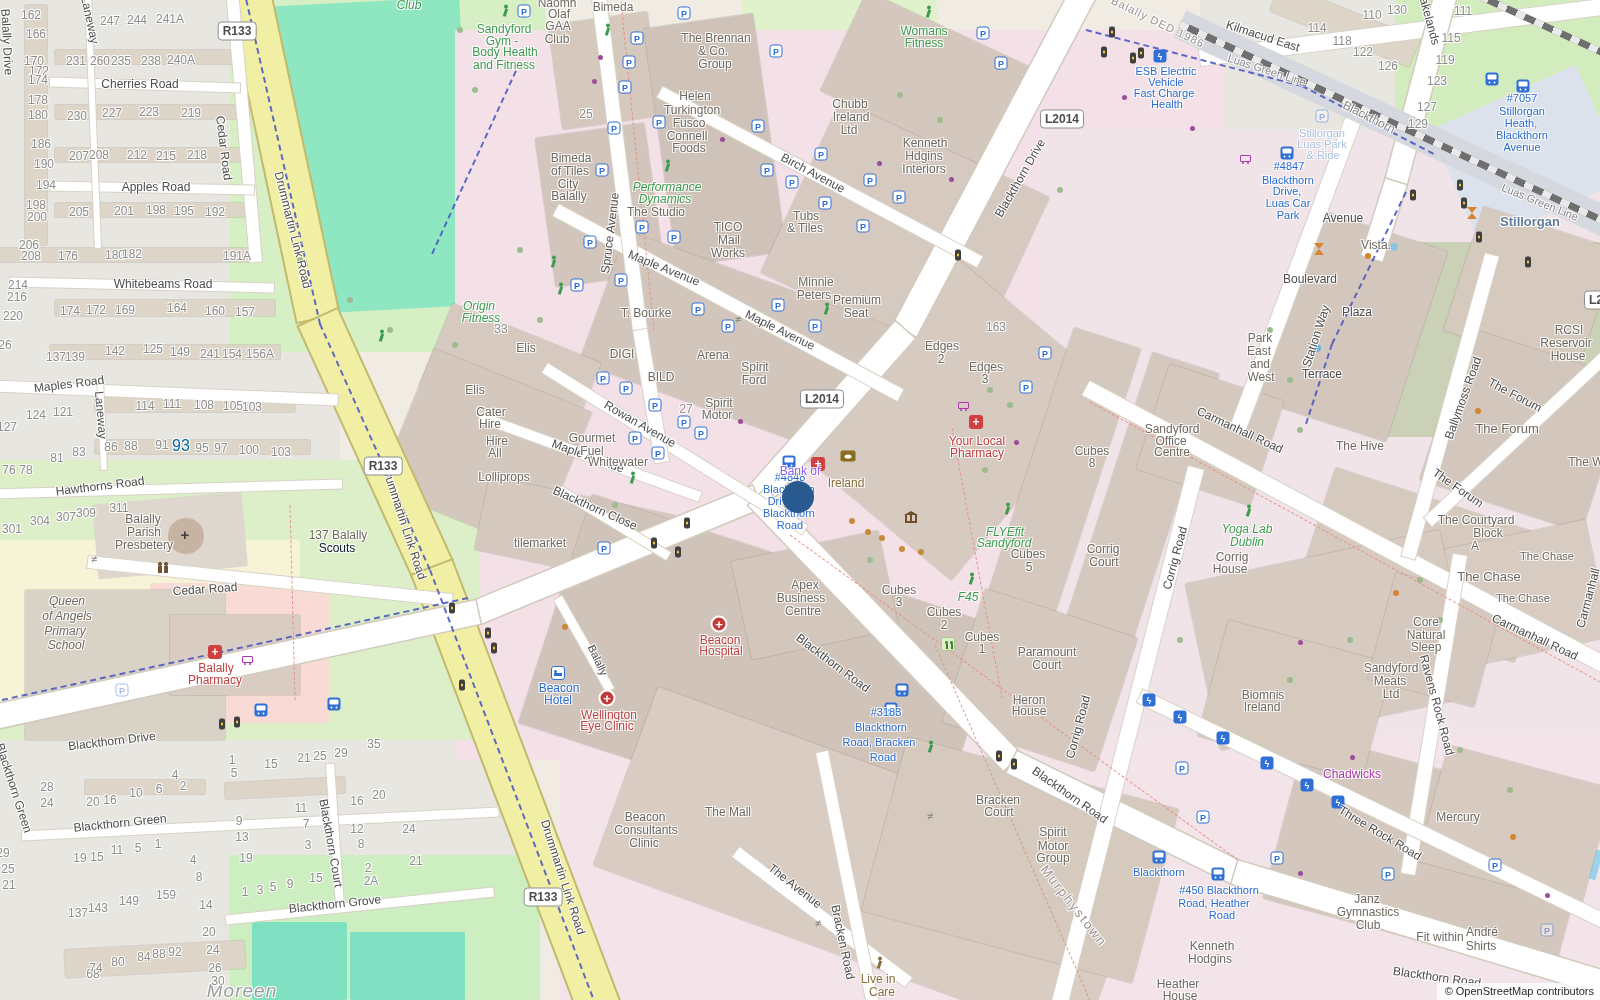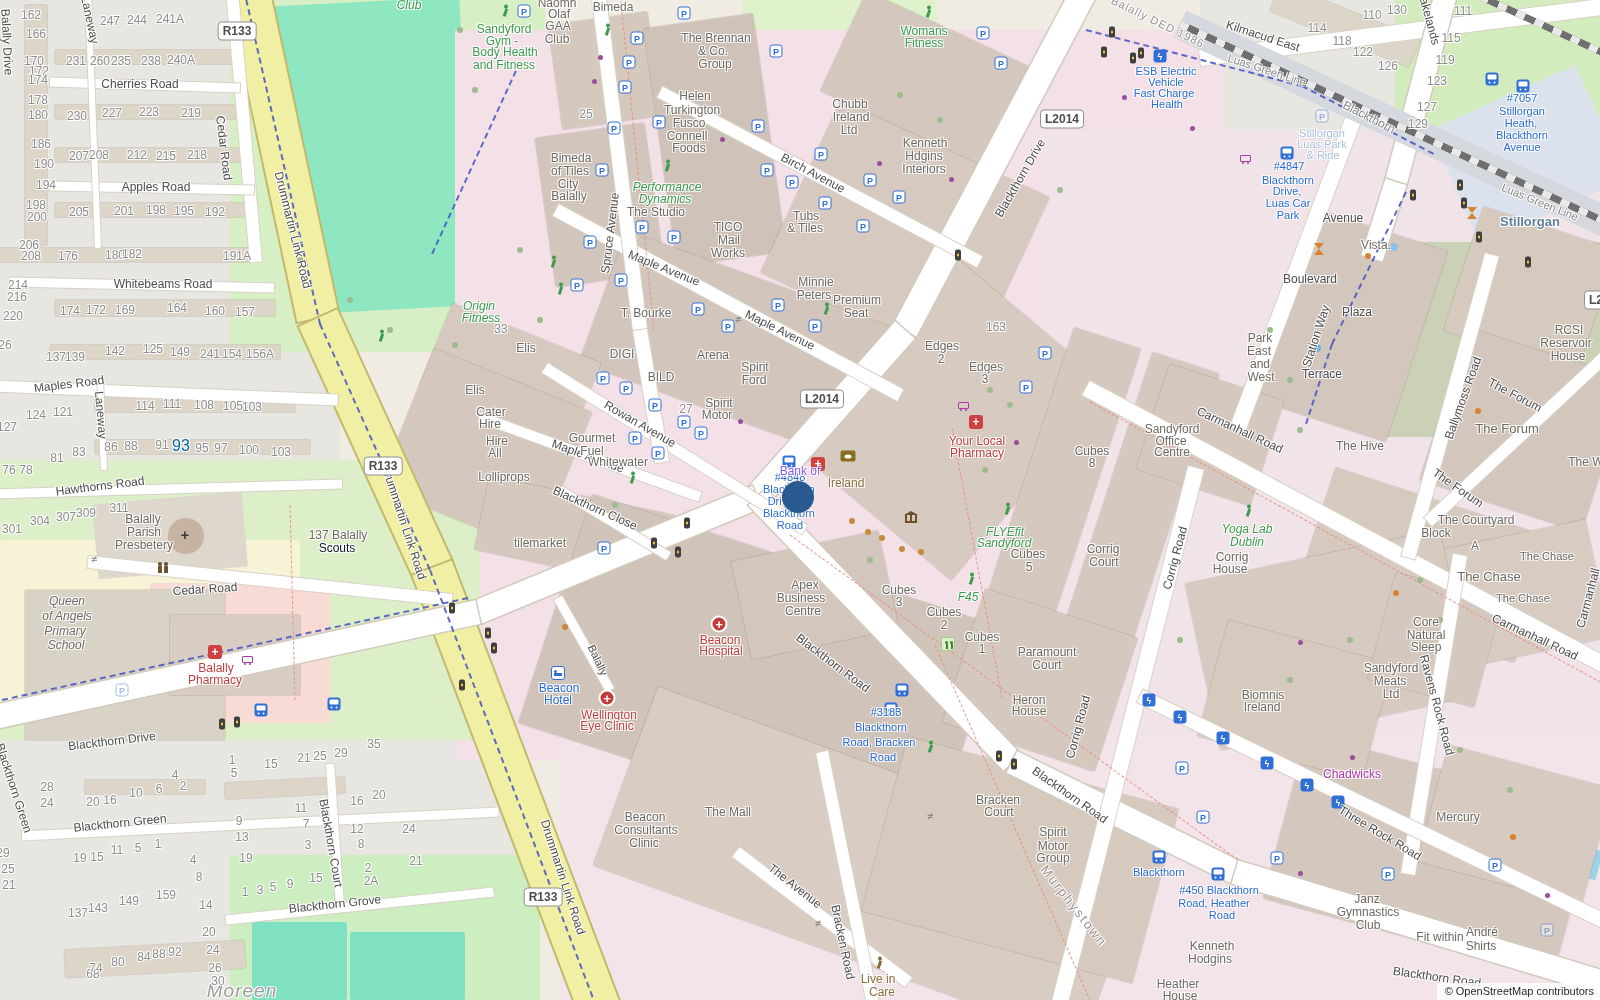--- a/index.html
+++ b/index.html
@@ -506,21 +506,21 @@
       <div class="lbl z-lbl" style="left: 1259px; top: 351px; color: rgb(110, 105, 96); font-size: 12px; transform: translate(-50%, -50%) rotate(0deg);">East</div>
       <div class="lbl z-lbl" style="left: 1260px; top: 364px; color: rgb(110, 105, 96); font-size: 12px; transform: translate(-50%, -50%) rotate(0deg);">and</div>
       <div class="lbl z-lbl" style="left: 1261px; top: 377px; color: rgb(110, 105, 96); font-size: 12px; transform: translate(-50%, -50%) rotate(0deg);">West</div>
       <div class="lbl z-lbl" style="left: 1569px; top: 330px; color: rgb(110, 105, 96); font-size: 12px; transform: translate(-50%, -50%) rotate(0deg);">RCSI</div>
       <div class="lbl z-lbl" style="left: 1566px; top: 343px; color: rgb(110, 105, 96); font-size: 12px; transform: translate(-50%, -50%) rotate(0deg);">Reservoir</div>
       <div class="lbl z-lbl" style="left: 1568px; top: 356px; color: rgb(110, 105, 96); font-size: 12px; transform: translate(-50%, -50%) rotate(0deg);">House</div>
       <div class="lbl z-lbl" style="left: 1360px; top: 446px; color: rgb(110, 105, 96); font-size: 12px; transform: translate(-50%, -50%) rotate(0deg);">The Hive</div>
       <div class="lbl z-lbl" style="left: 1507px; top: 428px; color: rgb(110, 105, 96); font-size: 13px; transform: translate(-50%, -50%) rotate(0deg);">The Forum</div>
       <div class="lbl z-lbl" style="left: 1589px; top: 462px; color: rgb(110, 105, 96); font-size: 12px; transform: translate(-50%, -50%) rotate(0deg);">The Wa</div>
       <div class="lbl z-lbl" style="left: 1476px; top: 520px; color: rgb(110, 105, 96); font-size: 12px; transform: translate(-50%, -50%) rotate(0deg);">The Courtyard</div>
-      <div class="lbl z-lbl" style="left: 1436px; top: 533px; color: rgb(110, 105, 96); font-size: 12px; transform: translate(-50%, -50%) rotate(0deg);">Block</div>
+      <div class="lbl z-lbl" style="left: 1488px; top: 533px; color: rgb(110, 105, 96); font-size: 12px; transform: translate(-50%, -50%) rotate(0deg);">Block</div>
       <div class="lbl z-lbl" style="left: 1475px; top: 546px; color: rgb(110, 105, 96); font-size: 12px; transform: translate(-50%, -50%) rotate(0deg);">A</div>
       <div class="lbl z-lbl" style="left: 1489px; top: 576px; color: rgb(110, 105, 96); font-size: 13px; transform: translate(-50%, -50%) rotate(0deg);">The Chase</div>
       <div class="lbl z-lbl" style="left: 1547px; top: 556px; color: rgb(110, 105, 96); font-size: 11px; transform: translate(-50%, -50%) rotate(0deg);">The Chase</div>
       <div class="lbl z-lbl" style="left: 1523px; top: 598px; color: rgb(110, 105, 96); font-size: 11px; transform: translate(-50%, -50%) rotate(0deg);">The Chase</div>
       <div class="lbl z-lbl" style="left: 1426px; top: 622px; color: rgb(110, 105, 96); font-size: 12px; transform: translate(-50%, -50%) rotate(0deg);">Core</div>
       <div class="lbl z-lbl" style="left: 1426px; top: 635px; color: rgb(110, 105, 96); font-size: 12px; transform: translate(-50%, -50%) rotate(0deg);">Natural</div>
       <div class="lbl z-lbl" style="left: 1426px; top: 647px; color: rgb(110, 105, 96); font-size: 12px; transform: translate(-50%, -50%) rotate(0deg);">Sleep</div>
       <div class="lbl z-lbl" style="left: 1391px; top: 668px; color: rgb(110, 105, 96); font-size: 12px; transform: translate(-50%, -50%) rotate(0deg);">Sandyford</div>
       <div class="lbl z-lbl" style="left: 1390px; top: 681px; color: rgb(110, 105, 96); font-size: 12px; transform: translate(-50%, -50%) rotate(0deg);">Meats</div>
       <div class="lbl z-lbl" style="left: 1391px; top: 694px; color: rgb(110, 105, 96); font-size: 12px; transform: translate(-50%, -50%) rotate(0deg);">Ltd</div>

